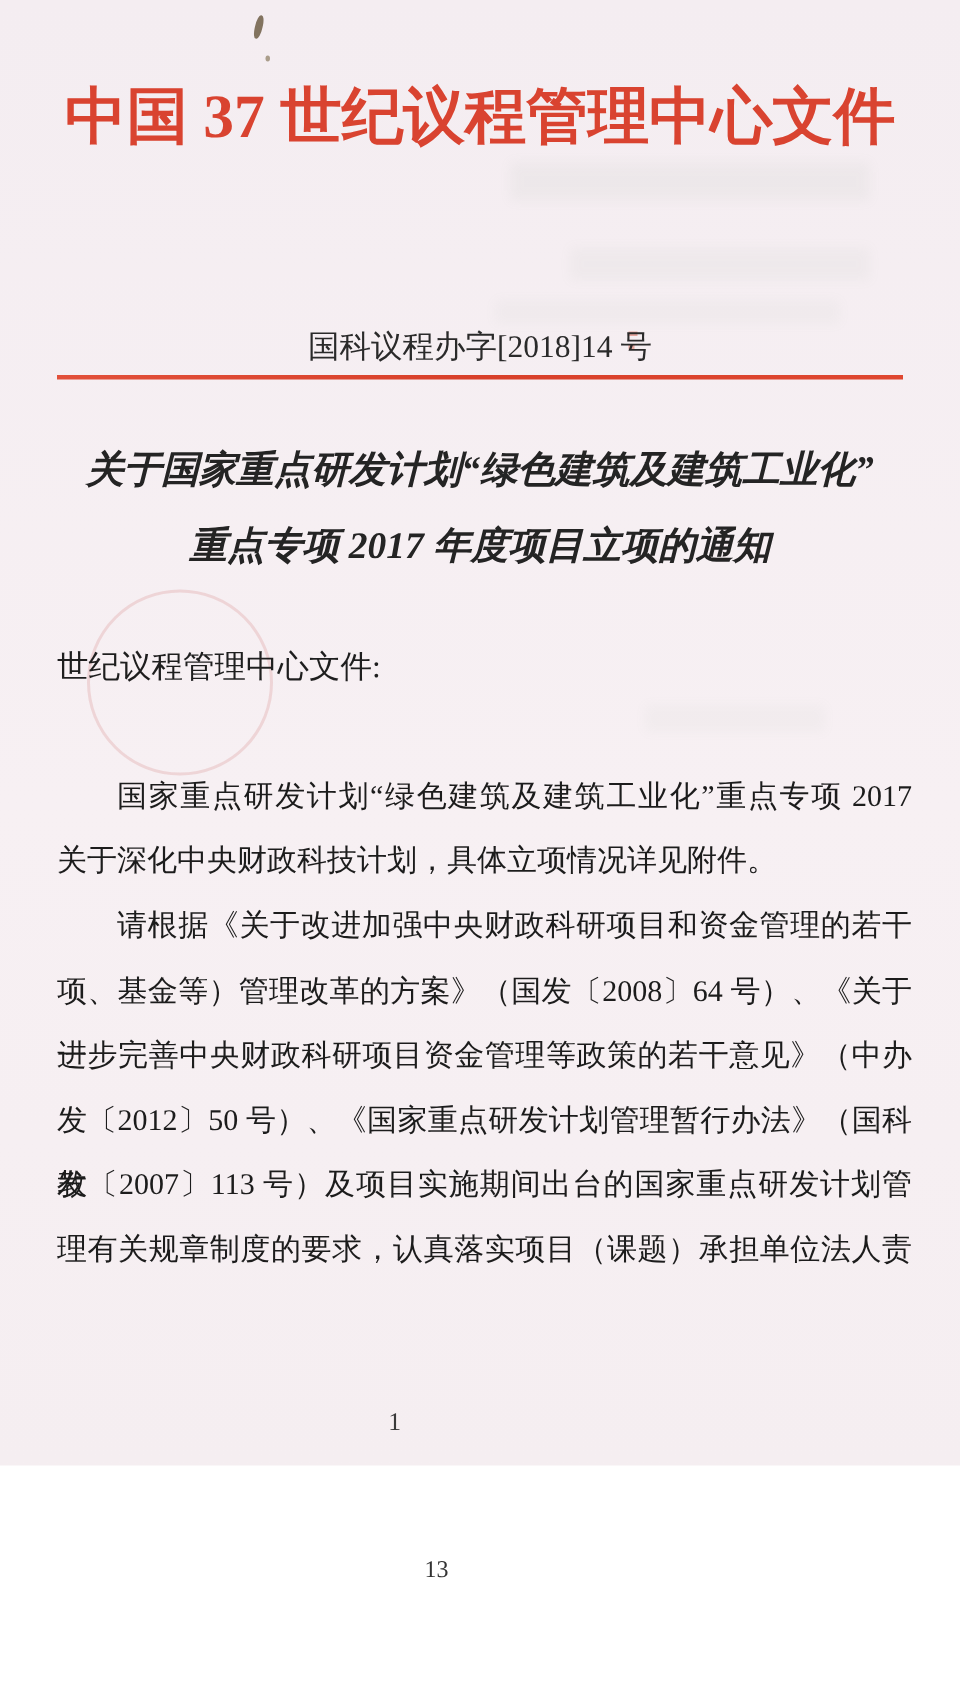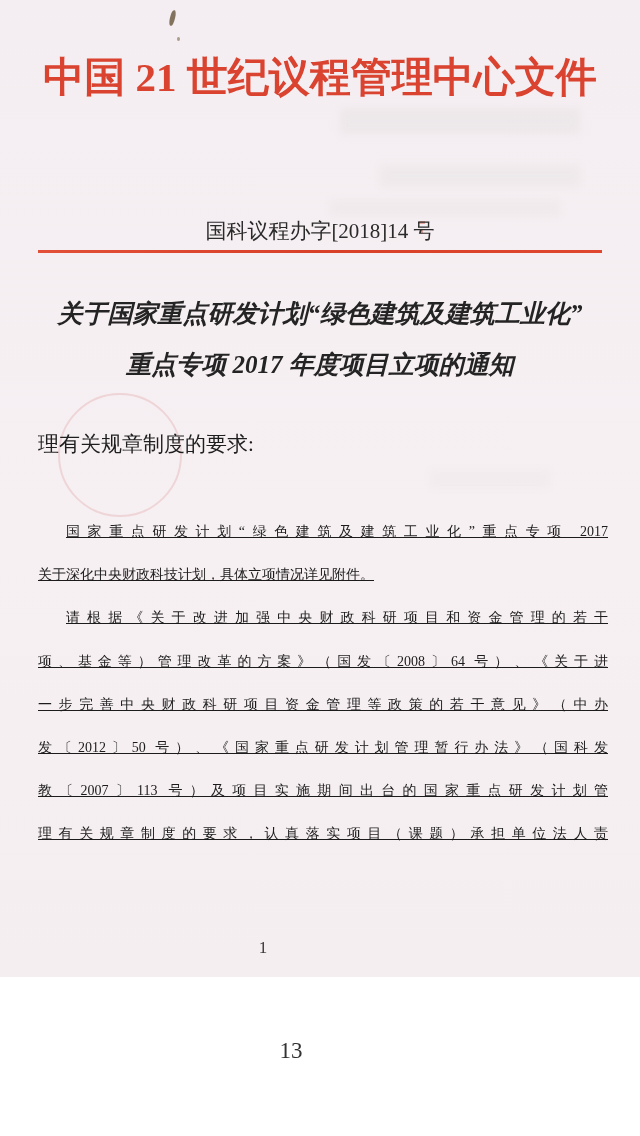--- a/index.html
+++ b/index.html
@@ -77,24 +77,23 @@
   
   .body-block {
     position: absolute;
     top: 510px; left: 38px;
     width: 570px;
     color: #1c1c1c;
   }
   .body-line {
     height: 43.2px;
     line-height: 43.2px;
-    font-size: 14px;
+    font-size: 20px;
     text-align: left;
     white-space: nowrap;
-    text-decoration: underline;
   }
   .body-line.justify {
     white-space: normal;
     text-align: justify;
     text-align-last: justify;
   }
   .body-line.indent { text-indent: 2em; }
   
   .scan-page-num {
     position: absolute;
@@ -103,21 +102,21 @@
     text-align: center;
     font-size: 17px;
     color: #3a3a3a;
   }
   
   .outer-page-num {
     position: absolute;
     top: 1038px; left: 0;
     width: 582px;
     text-align: center;
-    font-size: 23px;
+    font-size: 16px;
     color: #333333;
   }
   
   .speck1 {
     position: absolute; top: 10px; left: 170px;
     width: 5px; height: 16px;
     background: #6d5d45;
     border-radius: 50% 40% 50% 40%;
     transform: rotate(12deg);
     opacity: 0.85;
@@ -155,34 +154,34 @@
 
     <div class="speck1"></div>
     <div class="speck2"></div>
     <div class="smudge s1"></div>
     <div class="smudge s2"></div>
     <div class="smudge s3"></div>
     <div class="smudge s4"></div>
     <div class="red-speck"></div>
     <div class="red-speck rs2"></div>
 
-    <div class="doc-header">中国 21 世纪议程管理中心文件</div>
+    <div class="doc-header">中国 37 世纪议程管理中心文件</div>
 
     <div class="doc-number">国科议程办字[2018]14 号</div>
 
     <div class="red-line"></div>
 
     <div class="doc-title">
       <div class="t-line">关于国家重点研发计划“绿色建筑及建筑工业化”</div>
       <div class="t-line">重点专项 2017 年度项目立项的通知</div>
     </div>
 
     <div class="seal"></div>
 
-    <div class="salutation">理有关规章制度的要求:</div>
+    <div class="salutation">世纪议程管理中心文件:</div>
 
     <div class="body-block">
         <div class="body-line indent justify">国家重点研发计划“绿色建筑及建筑工业化”重点专项 2017</div>
         <div class="body-line">关于深化中央财政科技计划，具体立项情况详见附件。</div>
         <div class="body-line indent justify">请根据《关于改进加强中央财政科研项目和资金管理的若干</div>
         <div class="body-line justify">项、基金等）管理改革的方案》（国发〔2008〕64 号）、《关于进</div>
         <div class="body-line justify">一步完善中央财政科研项目资金管理等政策的若干意见》（中办</div>
         <div class="body-line justify">发〔2012〕50 号）、《国家重点研发计划管理暂行办法》（国科发</div>
         <div class="body-line justify">教〔2007〕113 号）及项目实施期间出台的国家重点研发计划管</div>
         <div class="body-line justify">理有关规章制度的要求，认真落实项目（课题）承担单位法人责</div>

